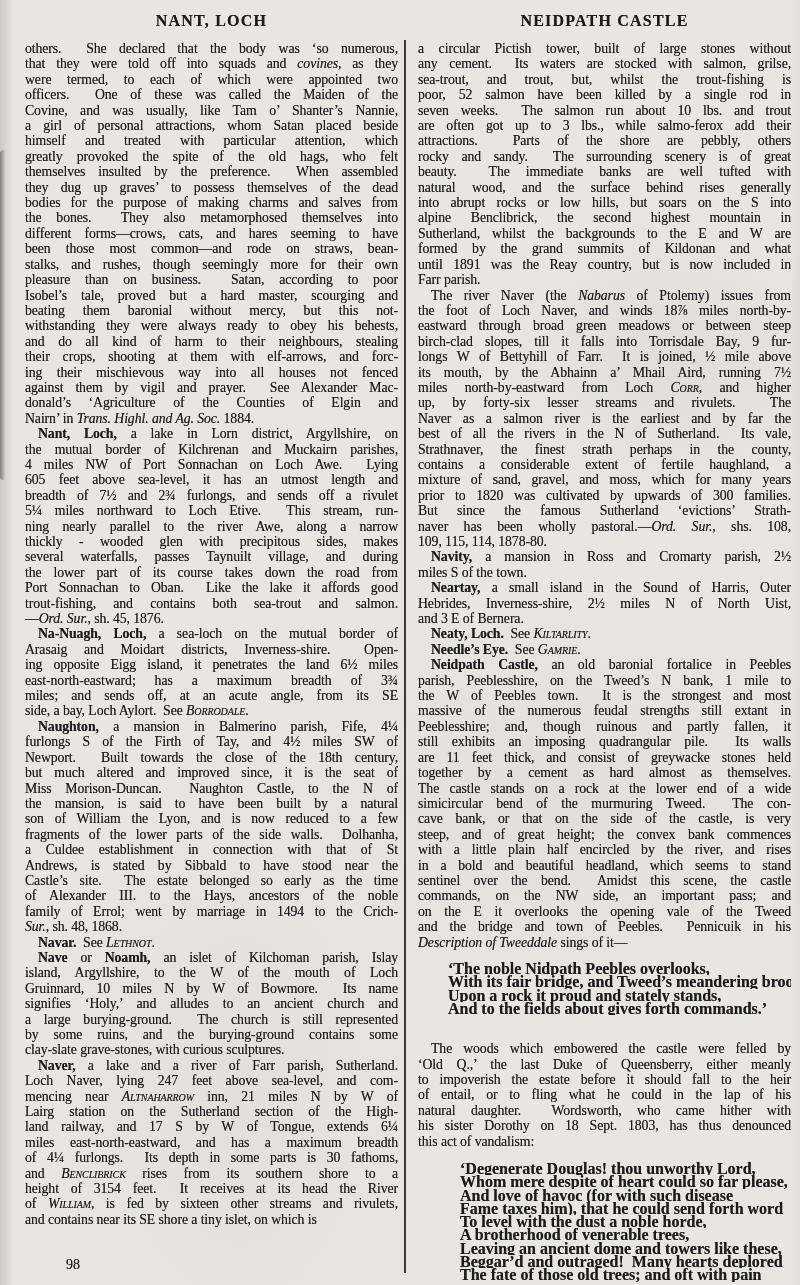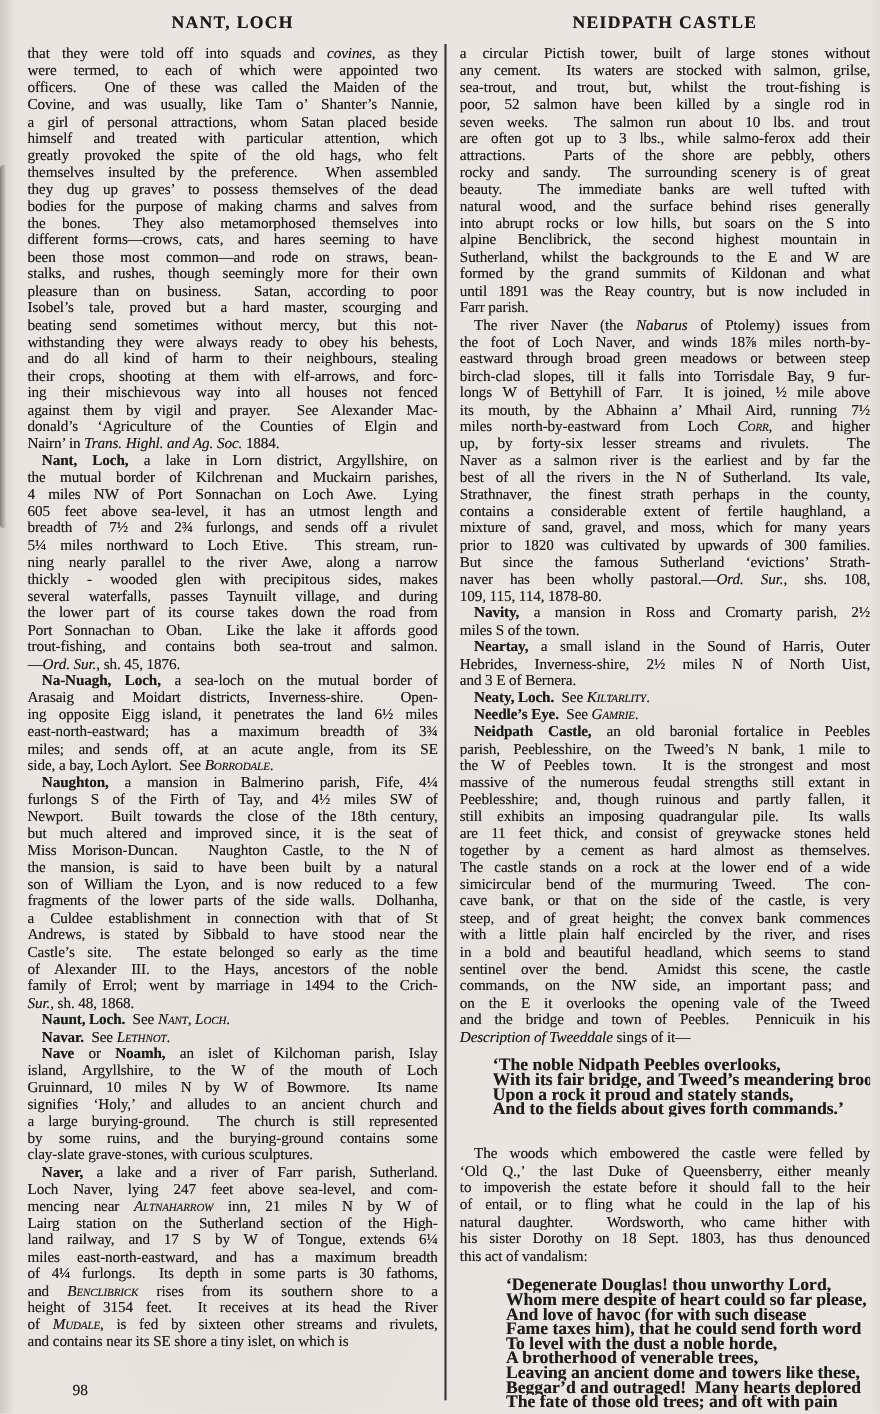--- a/index.html
+++ b/index.html
@@ -67,37 +67,38 @@
 <div class="texture"></div>
 <div class="edge-smudge"></div>
 
 <div class="running-head" id="head-left">NANT, LOCH</div>
 <div class="running-head" id="head-right">NEIDPATH CASTLE</div>
 
 <div class="divider"></div>
 
 <div class="col" id="col-left">
     <div class="para">
+      <div class="line">others.&nbsp; She declared that the body was ‘so numerous,</div>
       <div class="line">that they were told off into squads and <i>covines</i>, as they</div>
       <div class="line">were termed, to each of which were appointed two</div>
       <div class="line">officers.&nbsp; One of these was called the Maiden of the</div>
       <div class="line">Covine, and was usually, like Tam o’ Shanter’s Nannie,</div>
       <div class="line">a girl of personal attractions, whom Satan placed beside</div>
       <div class="line">himself and treated with particular attention, which</div>
       <div class="line">greatly provoked the spite of the old hags, who felt</div>
       <div class="line">themselves insulted by the preference.&nbsp; When assembled</div>
       <div class="line">they dug up graves’ to possess themselves of the dead</div>
       <div class="line">bodies for the purpose of making charms and salves from</div>
       <div class="line">the bones.&nbsp; They also metamorphosed themselves into</div>
       <div class="line">different forms—crows, cats, and hares seeming to have</div>
       <div class="line">been those most common—and rode on straws, bean-</div>
       <div class="line">stalks, and rushes, though seemingly more for their own</div>
       <div class="line">pleasure than on business.&nbsp; Satan, according to poor</div>
       <div class="line">Isobel’s tale, proved but a hard master, scourging and</div>
-      <div class="line">beating send sometimes without mercy, but this not-</div>
+      <div class="line">beating them baronial without mercy, but this not-</div>
       <div class="line">withstanding they were always ready to obey his behests,</div>
       <div class="line">and do all kind of harm to their neighbours, stealing</div>
       <div class="line">their crops, shooting at them with elf-arrows, and forc-</div>
       <div class="line">ing their mischievous way into all houses not fenced</div>
       <div class="line">against them by vigil and prayer.&nbsp; See Alexander Mac-</div>
       <div class="line">donald’s ‘Agriculture of the Counties of Elgin and</div>
       <div class="line endline">Nairn’ in <i>Trans. Highl. and Ag. Soc.</i> 1884.</div>
     </div>
     <div class="para">
       <div class="line findent"><b>Nant, Loch,</b> a lake in Lorn district, Argyllshire, on</div>
@@ -132,23 +133,20 @@
       <div class="line">son of William the Lyon, and is now reduced to a few</div>
       <div class="line">fragments of the lower parts of the side walls.&nbsp; Dolhanha,</div>
       <div class="line">a Culdee establishment in connection with that of St</div>
       <div class="line">Andrews, is stated by Sibbald to have stood near the</div>
       <div class="line">Castle’s site.&nbsp; The estate belonged so early as the time</div>
       <div class="line">of Alexander III. to the Hays, ancestors of the noble</div>
       <div class="line">family of Errol; went by marriage in 1494 to the Crich-</div>
       <div class="line endline"><i>Sur.</i>, sh. 48, 1868.</div>
     </div>
     <div class="para">
-      <div class="line endline findent"><b>Naunt, Loch.</b>&nbsp; See <span class="sc">Nant, Loch</span>.</div>
-    </div>
-    <div class="para">
       <div class="line endline findent"><b>Navar.</b>&nbsp; See <span class="sc">Lethnot</span>.</div>
     </div>
     <div class="para">
       <div class="line findent"><b>Nave</b> or <b>Noamh,</b> an islet of Kilchoman parish, Islay</div>
       <div class="line">island, Argyllshire, to the W of the mouth of Loch</div>
       <div class="line">Gruinnard, 10 miles N by W of Bowmore.&nbsp; Its name</div>
       <div class="line">signifies ‘Holy,’ and alludes to an ancient church and</div>
       <div class="line">a large burying-ground.&nbsp; The church is still represented</div>
       <div class="line">by some ruins, and the burying-ground contains some</div>
       <div class="line endline">clay-slate grave-stones, with curious sculptures.</div>
@@ -156,21 +154,21 @@
     <div class="para">
       <div class="line findent"><b>Naver,</b> a lake and a river of Farr parish, Sutherland.</div>
       <div class="line">Loch Naver, lying 247 feet above sea-level, and com-</div>
       <div class="line">mencing near <span class="sc">Altnaharrow</span> inn, 21 miles N by W of</div>
       <div class="line">Lairg station on the Sutherland section of the High-</div>
       <div class="line">land railway, and 17 S by W of Tongue, extends 6¼</div>
       <div class="line">miles east-north-eastward, and has a maximum breadth</div>
       <div class="line">of 4¼ furlongs.&nbsp; Its depth in some parts is 30 fathoms,</div>
       <div class="line">and <span class="sc">Benclibrick</span> rises from its southern shore to a</div>
       <div class="line">height of 3154 feet.&nbsp; It receives at its head the River</div>
-      <div class="line">of <span class="sc">Mudale</span>, is fed by sixteen other streams and rivulets,</div>
+      <div class="line">of <span class="sc">William</span>, is fed by sixteen other streams and rivulets,</div>
       <div class="line endline">and contains near its SE shore a tiny islet, on which is</div>
     </div>
   </div>
 <div class="col" id="col-right">
     <div class="para">
       <div class="line">a circular Pictish tower, built of large stones without</div>
       <div class="line">any cement.&nbsp; Its waters are stocked with salmon, grilse,</div>
       <div class="line">sea-trout, and trout, but, whilst the trout-fishing is</div>
       <div class="line">poor, 52 salmon have been killed by a single rod in</div>
       <div class="line">seven weeks.&nbsp; The salmon run about 10 lbs. and trout</div>

